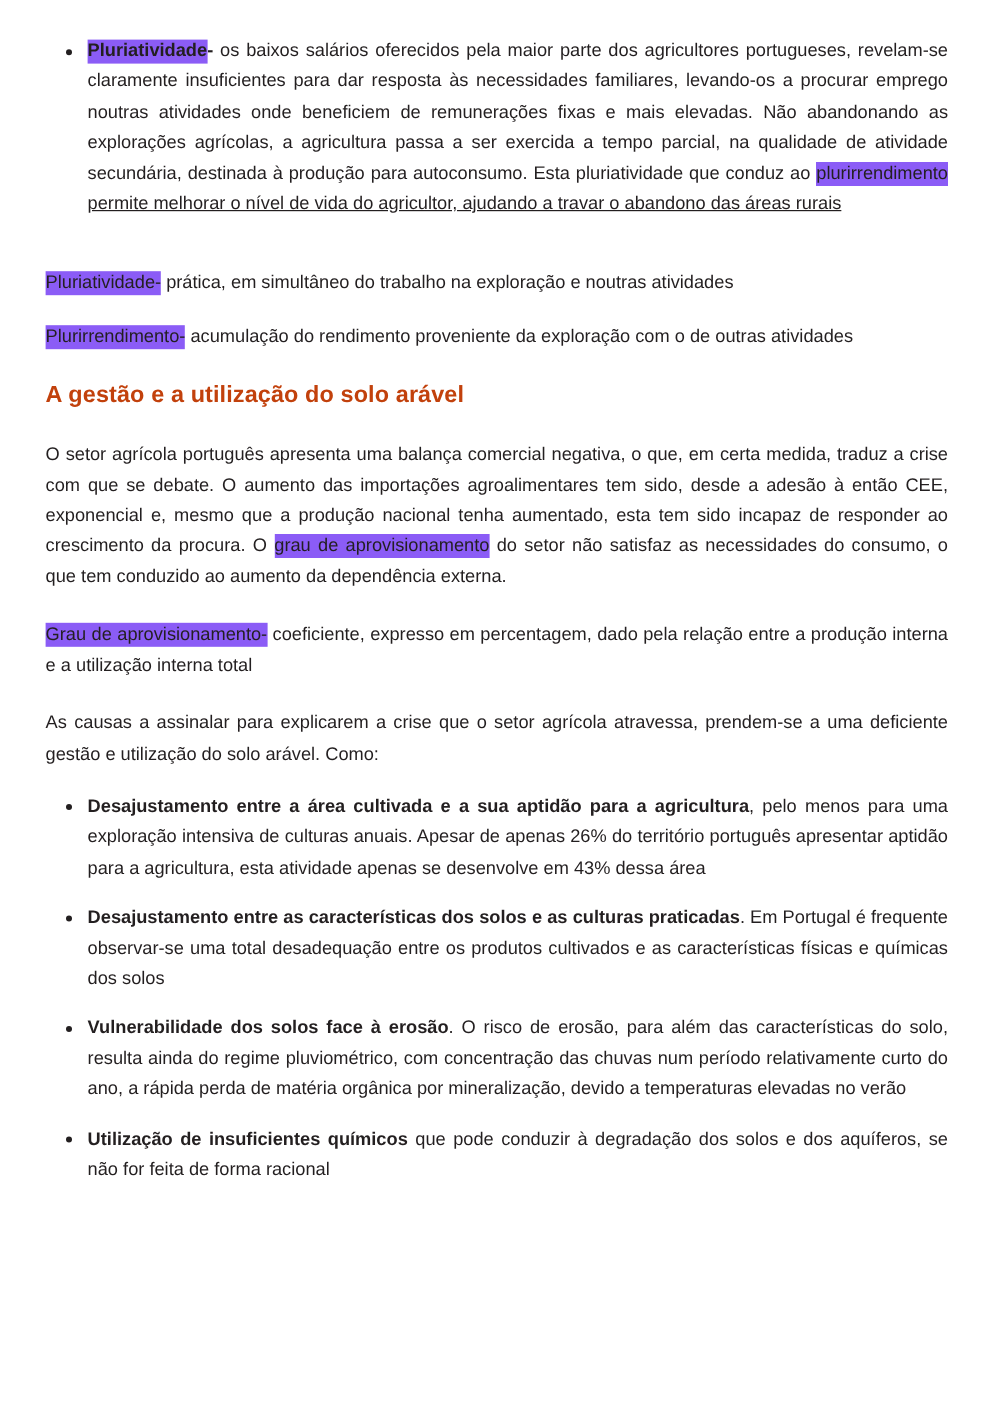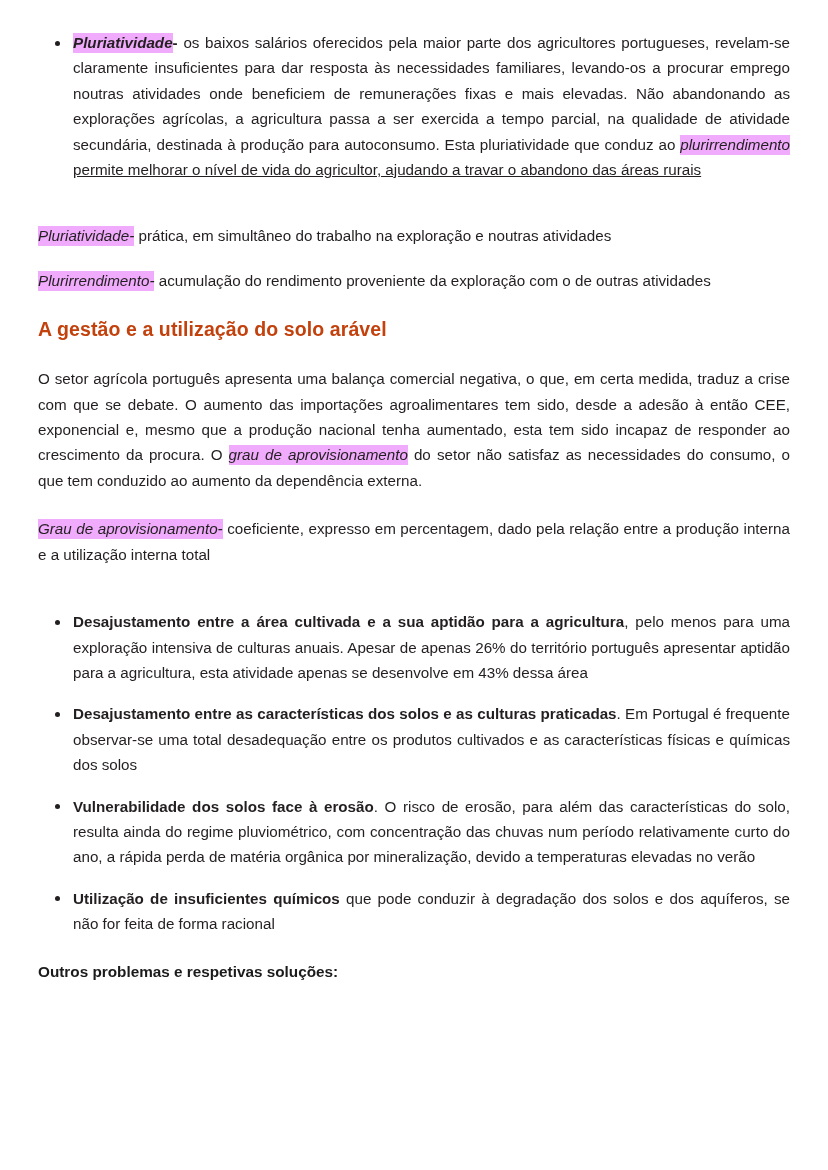--- a/index.html
+++ b/index.html
@@ -37,24 +37,23 @@
   }
   p.para.last-left {
     text-align: left;
     margin-top: 22px;
   }
   .block-gap-md { height: 19px; }
   .block-gap-lg { height: 23px; }
 
   
   .hl {
-    background-color: #f0abfc;
+    background-color: #8b5cf6;
     padding: 1px 0 2px 0;
     box-decoration-break: clone;
-    font-style: italic;
     -webkit-box-decoration-break: clone;
   }
   .b { font-weight: bold; }
 
   
   h2.section-title {
     margin: 0;
     font-size: 19.5px;
     font-weight: bold;
     line-height: 27px;
@@ -133,36 +132,36 @@
     </p>
 
     <div class="block-gap-lg"></div>
 
     <p class="para">
       <span class="hl">Grau de aprovisionamento-</span><span> coeficiente, expresso em percentagem, dado pela relação entre a produção interna e a utilização interna total</span>
     </p>
 
     <div class="block-gap-lg"></div>
 
+    <p class="para">As causas a assinalar para explicarem a crise que o setor agrícola atravessa, prendem-se a uma deficiente gestão e utilização do solo arável. Como:</p>
 
     <div class="block-gap-md"></div>
 
     <ul class="bullets tight">
       <li>
         <span class="b">Desajustamento entre a área cultivada e a sua aptidão para a agricultura</span><span>, pelo menos para uma exploração intensiva de culturas anuais. Apesar de apenas 26% do território português apresentar aptidão para a agricultura, esta atividade apenas se desenvolve em 43% dessa área</span>
       </li>
       <li>
         <span class="b">Desajustamento entre as características dos solos e as culturas praticadas</span><span>. Em Portugal é frequente observar-se uma total desadequação entre os produtos cultivados e as características físicas e químicas dos solos</span>
       </li>
       <li>
         <span class="b">Vulnerabilidade dos solos face à erosão</span><span>. O risco de erosão, para além das características do solo, resulta ainda do regime pluviométrico, com concentração das chuvas num período relativamente curto do ano, a rápida perda de matéria orgânica por mineralização, devido a temperaturas elevadas no verão</span>
       </li>
       <li>
         <span class="b">Utilização de insuficientes químicos</span><span> que pode conduzir à degradação dos solos e dos aquíferos, se não for feita de forma racional</span>
       </li>
     </ul>
 
     <div class="block-gap-lg"></div>
 
-    <p class="subheading">Outros problemas e respetivas soluções:</p>
 
   </div>
 </div>
 
 </body></html>

